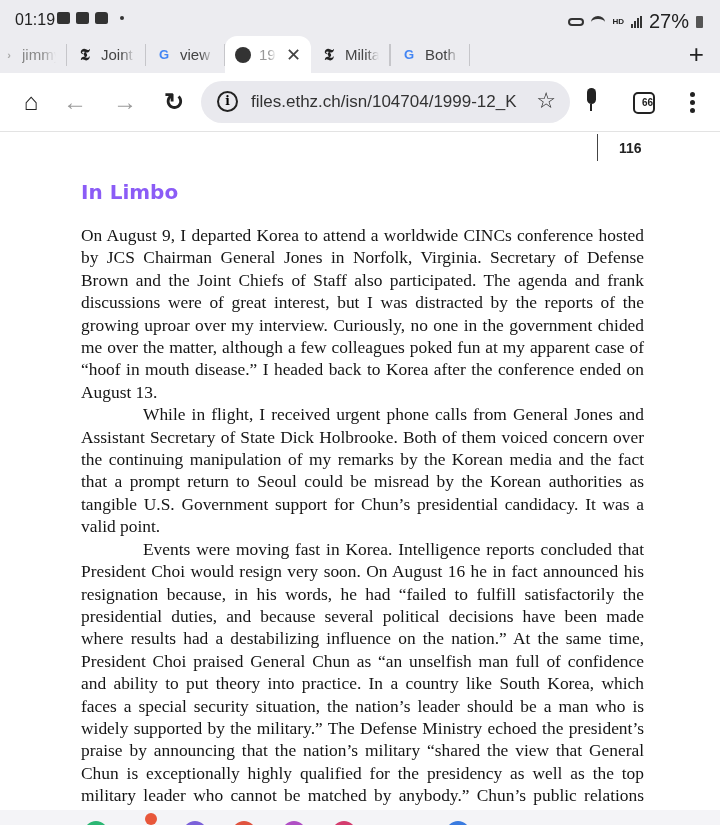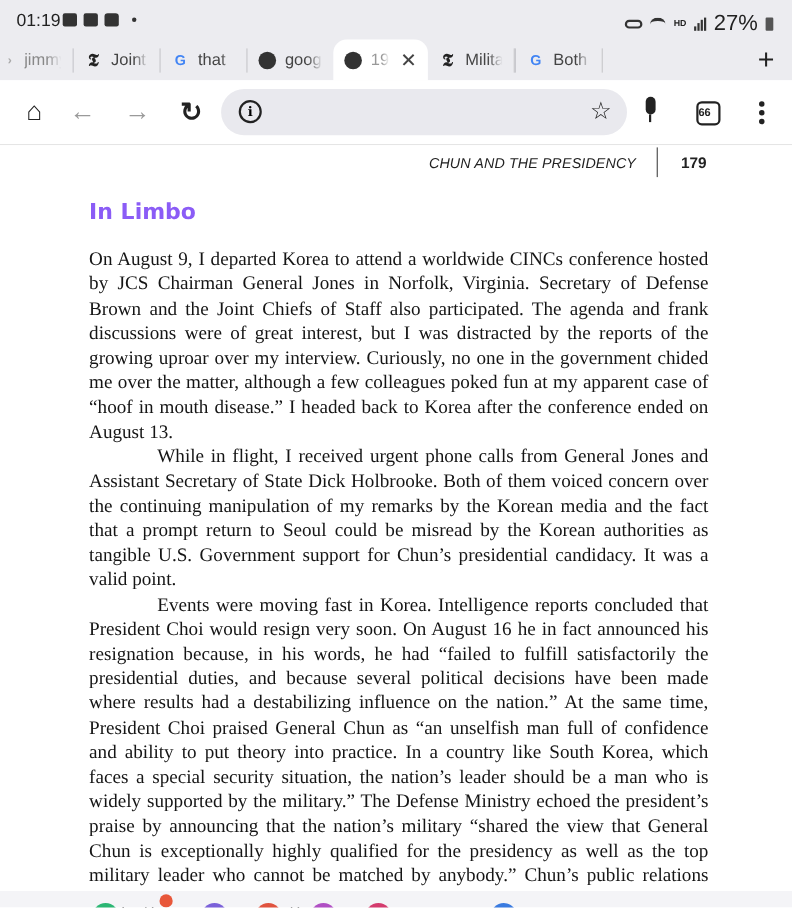--- a/index.html
+++ b/index.html
@@ -41,21 +41,21 @@
   .toolbar { position: absolute; left: 0; top: 73px; width: 720px; height: 58px; background: #fff; display: flex; align-items: center; }
   .tb-btn { position: absolute; top: 15px; width: 28px; height: 28px; display: flex; align-items: center; justify-content: center; font-size: 24px; color: #222; }
   .tb-btn.dim { color: #9a9a9a; }
   .omnibox { position: absolute; left: 201px; top: 8px; width: 369px; height: 42px; background: #e9e9ee; border-radius: 21px; display: flex; align-items: center; }
   .info-icon { position: absolute; left: 16px; top: 10px; width: 21px; height: 21px; border: 2px solid #222; border-radius: 50%; font-size: 12px; font-weight: bold; text-align: center; line-height: 17px; font-family: "DejaVu Serif", serif; }
   .url-text { position: absolute; left: 50px; top: 11px; font-size: 17px; color: #333; white-space: nowrap; }
   .star-icon { position: absolute; right: 14px; top: 7px; font-size: 22px; color: #222; }
   .mic-icon { position: absolute; left: 585px; top: 88px; width: 12px; height: 28px; }
   .mic-icon .cap { width: 9px; height: 16px; background: #222; border-radius: 5px; margin-left: 2px; }
   .mic-icon .stem { width: 2px; height: 7px; background: #222; margin-left: 5px; }
-  .tabcount { position: absolute; left: 633px; top: 92px; width: 22px; height: 22px; border: 2px solid #222; border-radius: 5px; font-size: 10px; font-weight: bold; text-align: left; line-height: 18px; color: #222; }
+  .tabcount { position: absolute; left: 633px; top: 92px; width: 22px; height: 22px; border: 2px solid #222; border-radius: 5px; font-size: 10px; font-weight: bold; text-align: right; line-height: 18px; color: #222; }
   .menu-icon { position: absolute; left: 690px; top: 92px; width: 6px; display: flex; flex-direction: column; gap: 3px; }
   .menu-icon i { display: block; width: 5px; height: 5px; background: #222; border-radius: 50%; }
 
   .toolbar-divider { position: absolute; left: 0; top: 131px; width: 720px; height: 1px; background: #e3e3e3; }
 
   
   .doc { position: absolute; left: 0; top: 132px; width: 720px; height: 678px; background: #fff; }
   .running-head { position: absolute; left: 390px; top: 9px; font-size: 13px; font-style: italic; color: #222; letter-spacing: 0.1px; }
   .head-rule { position: absolute; left: 597px; top: 2px; width: 1px; height: 27px; background: #444; }
   .page-num { position: absolute; left: 619px; top: 8px; font-size: 14px; font-weight: bold; color: #222; }
@@ -101,27 +101,23 @@
       <span class="label">jimmy</span>
     </div>
     <span class="tab-sep"></span>
     <div class="tab">
       <span class="fav nyt">𝕿</span>
       <span class="label">Joint</span>
     </div>
     <span class="tab-sep"></span>
     <div class="tab">
       <span class="fav g">G</span>
-      <span class="label">that</span>
+      <span class="label">view</span>
     </div>
     <span class="tab-sep"></span>
-    <div class="tab">
-      <span class="fav globe"></span>
-      <span class="label">goog</span>
-    </div>
     <div class="tab active" style="width:86px;">
       <span class="fav globe"></span>
       <span class="label" style="width:20px;">19</span>
       <span class="close-x">✕</span>
     </div>
     <div class="tab">
       <span class="fav nyt">𝕿</span>
       <span class="label">Milita</span>
     </div>
     <span class="tab-sep"></span>
@@ -135,39 +131,39 @@
   <span class="new-tab">+</span>
 </div>
 
 <div class="toolbar">
   <span class="tb-btn" style="left:17px;">⌂</span>
   <span class="tb-btn dim" style="left:61px;">←</span>
   <span class="tb-btn dim" style="left:111px;">→</span>
   <span class="tb-btn" style="left:160px;font-weight:bold;">↻</span>
   <div class="omnibox">
     <span class="info-icon">i</span>
+    <span class="url-text">files.ethz.ch/isn/104704/1999-12_K</span>
     <span class="star-icon">☆</span>
   </div>
 </div>
 <div class="mic-icon">
     <div class="cap"></div>
     <div class="stem"></div>
   </div>
 <span class="tabcount">66</span>
 <div class="menu-icon">
     <i></i>
     <i></i>
     <i></i>
   </div>
 <div class="toolbar-divider"></div>
 
 <div class="doc">
-  <span class="running-head">CHUN AND THE PRESIDENCY</span>
   <span class="head-rule"></span>
-  <span class="page-num">179</span>
+  <span class="page-num">116</span>
   <h2 class="section-title">In Limbo</h2>
   <div class="body-text">
     <p>On August 9, I departed Korea to attend a worldwide CINCs conference hosted by JCS Chairman General Jones in Norfolk, Virginia. Secretary of Defense Brown and the Joint Chiefs of Staff also participated. The agenda and frank discussions were of great interest, but I was distracted by the reports of the growing uproar over my interview. Curiously, no one in the government chided me over the matter, although a few colleagues poked fun at my apparent case of “hoof in mouth disease.” I headed back to Korea after the conference ended on August 13.</p>
     <p class="indent">While in flight, I received urgent phone calls from General Jones and Assistant Secretary of State Dick Holbrooke. Both of them voiced concern over the continuing manipulation of my remarks by the Korean media and the fact that a prompt return to Seoul could be misread by the Korean authorities as tangible U.S. Government support for Chun’s presi­dential candidacy. It was a valid point.</p>
     <p class="indent">Events were moving fast in Korea. Intelligence reports concluded that President Choi would resign very soon. On August 16 he in fact an­nounced his resignation because, in his words, he had “failed to fulfill satis­factorily the presidential duties, and because several political decisions have been made where results had a destabilizing influence on the nation.” At the same time, President Choi praised General Chun as “an unselfish man full of confidence and ability to put theory into practice. In a country like South Korea, which faces a special security situation, the nation’s leader should be a man who is widely supported by the military.” The Defense Ministry echoed the president’s praise by announcing that the nation’s mil­itary “shared the view that General Chun is exceptionally highly qualified for the presidency as well as the top military leader who cannot be matched by anybody.” Chun’s public relations campaign was in full swing.</p>
   </div>
 </div>
 
 <div class="dock">
   <span class="dock-icon" style="left: 84px; background: rgb(43, 182, 115);"></span>

